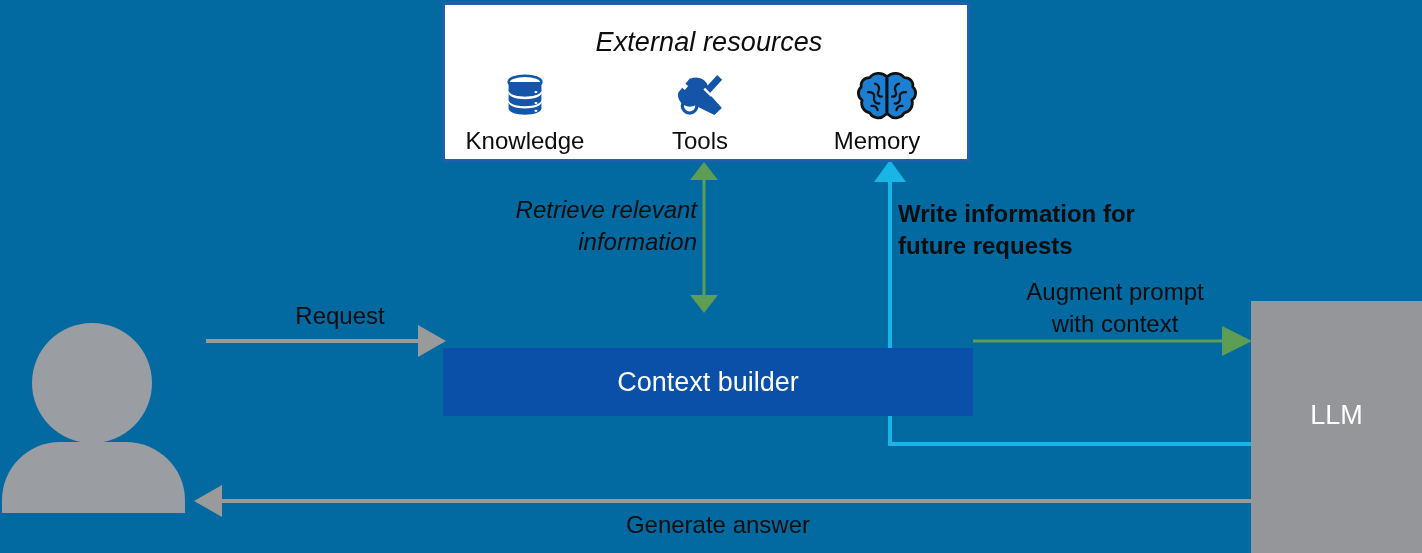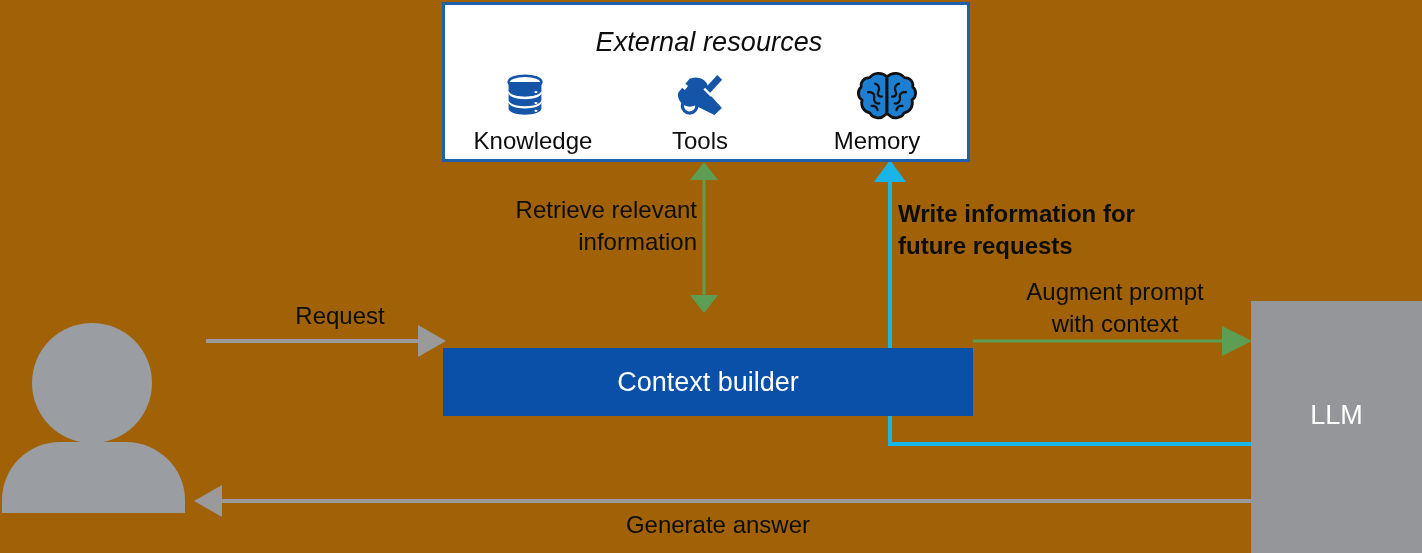--- a/index.html
+++ b/index.html
@@ -9,21 +9,21 @@
     background: #ffffff;
   }
   body {
     font-family: "Liberation Sans", sans-serif;
     -webkit-font-smoothing: antialiased;
   }
   #stage {
     position: relative;
     width: 1422px;
     height: 553px;
-    background: #a16207;
+    background: #0369a1;
     overflow: hidden;
   }
   #wires {
     position: absolute;
     left: 0;
     top: 0;
     width: 1422px;
     height: 553px;
     pointer-events: none;
   }
@@ -51,21 +51,21 @@
     letter-spacing: .1px;
   }
   .res-label {
     position: absolute;
     top: 122px;
     text-align: center;
     font-size: 24px;
     color: #0d0d0d;
     white-space: nowrap;
   }
-  .res-label.knowledge { left: 8px;   width: 160px; text-align: center; }
+  .res-label.knowledge { left: 0px;   width: 160px; text-align: center; }
   .res-label.tools     { left: 185px; width: 140px; }
   .res-label.memory    { left: 352px; width: 160px; }
 
   .icon-slot {
     position: absolute;
     top: 62px;
     height: 58px;
     display: flex;
     align-items: center;
     justify-content: center;
@@ -136,20 +136,21 @@
     font-size: 24px;
     color: #0d0d0d;
     line-height: 32px;
     white-space: pre-line;
   }
   .lbl-retrieve {
     left: 420px;
     top: 194px;
     width: 277px;
     text-align: right;
+    font-style: italic;
   }
   .lbl-write {
     left: 898px;
     top: 198px;
     width: 320px;
     text-align: left;
     font-weight: bold;
   }
   .lbl-augment {
     left: 988px;

